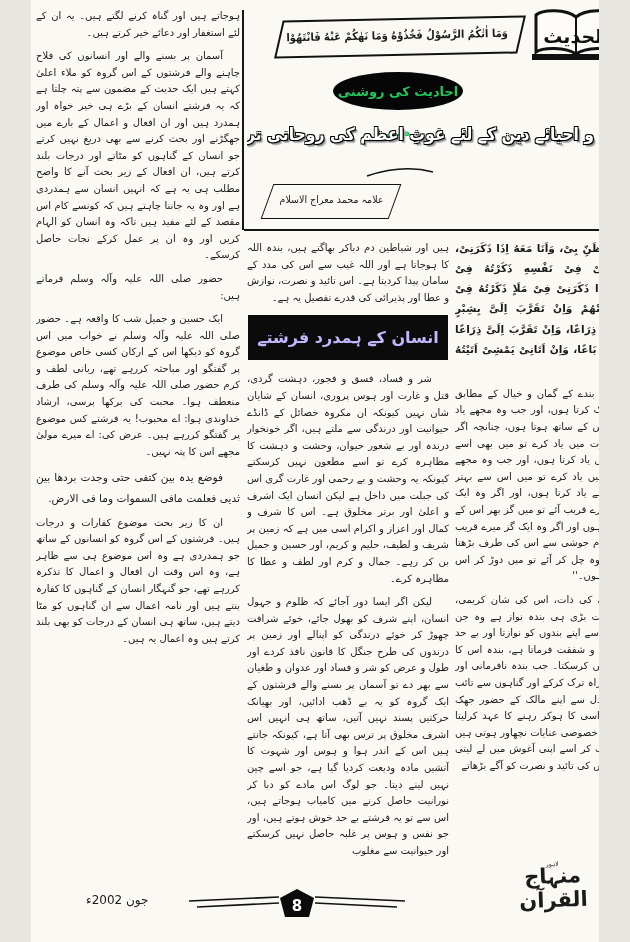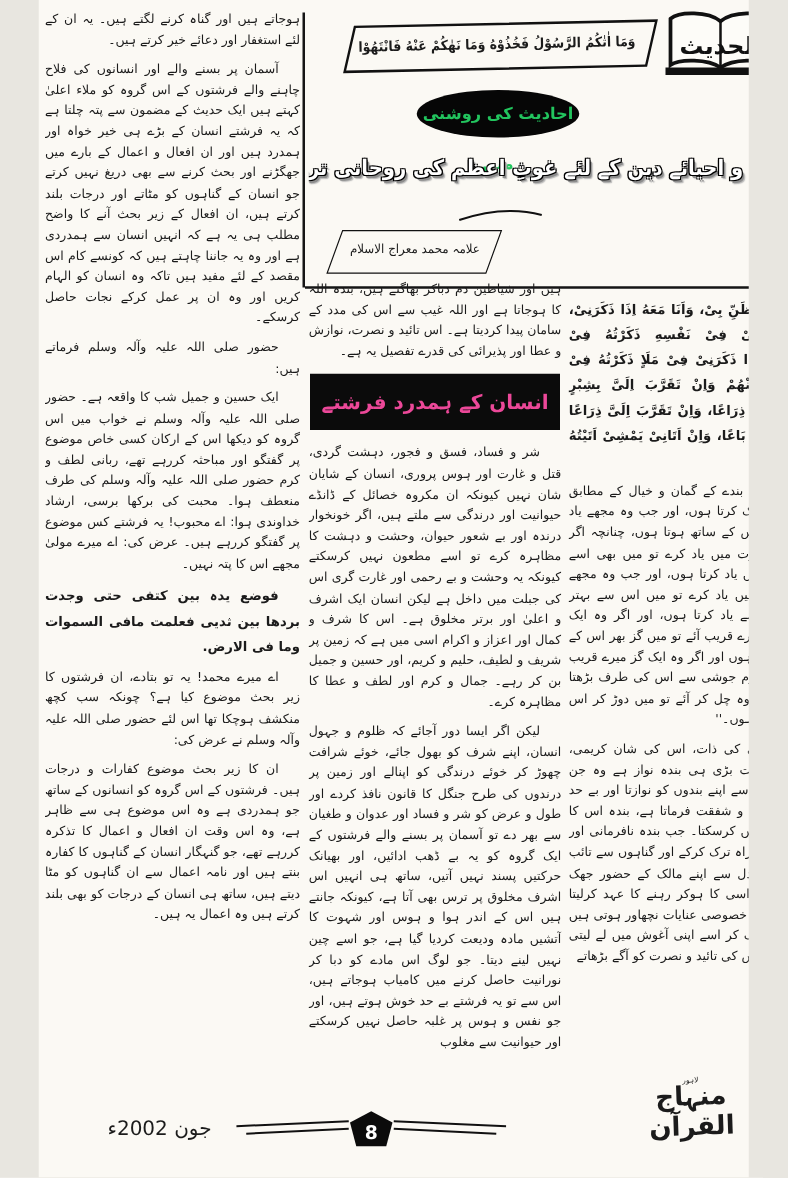--- a/index.html
+++ b/index.html
@@ -6,26 +6,26 @@
   .page{
     position:relative;width:568px;height:942px;margin:0 auto;
     background:#fbf9f4;overflow:hidden;
     font-family:"DejaVu Sans",sans-serif;color:#1b1b1b;direction:rtl;
   }
   
   .col{position:absolute;text-align:justify;overflow:hidden;}
   .col p{margin:0 0 7px;text-indent:17px;font-size:10px;line-height:1.66;}
   .col p.noindent{text-indent:0;}
   .col-left{left:5px;top:8px;width:204px;height:862px;}
-  .col-mid{left:216px;top:224px;width:202px;height:648px;}
+  .col-mid{left:216px;top:240px;width:202px;height:648px;}
   .col-right{left:424px;top:238px;width:202px;height:650px;}
   .hadith{font-weight:bold;font-size:10.6px !important;line-height:1.9 !important;}
-  .bold-arabic{font-weight:bold;font-size:10.6px !important;line-height:1.9 !important;}
+  .bold-arabic{font-weight:normal;font-size:10.6px !important;line-height:1.9 !important;}
   .section-box{
-    background:#0b0b0b;color:#ec4899;text-align:center;font-weight:bold;
+    background:#0b0b0b;color:#c4b5fd;text-align:center;font-weight:bold;
     margin:9px 1px 11px;letter-spacing:.5px;
   }
   .section-box.big{padding:13px 4px;font-size:16px;}
   .section-box.small{padding:7px 4px;font-size:13.5px;}
   
   .rule-v{position:absolute;left:211px;top:10px;width:2px;height:220px;background:#151515;}
   .rule-h{position:absolute;left:213px;top:229px;width:415px;height:2px;background:#151515;}
   
   .header-block{position:absolute;left:216px;top:0;width:412px;height:228px;overflow:hidden;}
   .logo{position:absolute;right:36px;top:6px;width:94px;height:60px;}
@@ -52,40 +52,39 @@
   .flourish{position:absolute;left:118px;top:168px;}
   .author-box{
     position:absolute;left:20px;top:184px;width:126px;height:33px;
     border:1.5px solid #111;transform:skewX(-20deg);background:#fbf9f4;
   }
   .author-box span{
     display:block;white-space:nowrap;text-align:center;line-height:30px;
     font-size:10px;transform:skewX(20deg) scaleX(.95);
   }
   
-  .footer-date{position:absolute;left:55px;top:893px;font-size:16px;}
+  .footer-date{position:absolute;left:55px;top:893px;font-size:12px;}
   .page-ornament{position:absolute;left:158px;top:888px;}
   .masthead{position:absolute;left:462px;top:860px;width:120px;text-align:center;transform:rotate(-2deg);}
   .masthead .mast-text{font-size:21px;font-weight:bold;letter-spacing:-1px;}
   .masthead .masthead-city{display:block;font-size:6px;margin-bottom:-3px;}
   .mast-lines{position:absolute;left:598px;top:874px;width:28px;}
   .mast-lines div{height:0;border-top:1.6px solid #111;margin:5px 0;}
 </style>
 </head>
 <body>
 
 <div class="page">
 
   <div class="col col-left">
     <p class="noindent">ہوجاتے ہیں اور گناہ کرنے لگتے ہیں۔ یہ ان کے لئے استغفار اور دعائے خیر کرتے ہیں۔</p>
     <p>آسمان پر بسنے والے اور انسانوں کی فلاح چاہنے والے فرشتوں کے اس گروہ کو ملاء اعلیٰ کہتے ہیں ایک حدیث کے مضمون سے پتہ چلتا ہے کہ یہ فرشتے انسان کے بڑے ہی خیر خواہ اور ہمدرد ہیں اور ان افعال و اعمال کے بارے میں جھگڑنے اور بحث کرنے سے بھی دریغ نہیں کرتے جو انسان کے گناہوں کو مٹاتے اور درجات بلند کرتے ہیں، ان افعال کے زیر بحث آنے کا واضح مطلب ہی یہ ہے کہ انہیں انسان سے ہمدردی ہے اور وہ یہ جاننا چاہتے ہیں کہ کونسے کام اس مقصد کے لئے مفید ہیں تاکہ وہ انسان کو الہام کریں اور وہ ان پر عمل کرکے نجات حاصل کرسکے۔</p>
     <p>حضور صلی اللہ علیہ وآلہ وسلم فرماتے ہیں:</p>
     <p>ایک حسین و جمیل شب کا واقعہ ہے۔ حضور صلی اللہ علیہ وآلہ وسلم نے خواب میں اس گروہ کو دیکھا اس کے ارکان کسی خاص موضوع پر گفتگو اور مباحثہ کررہے تھے، ربانی لطف و کرم حضور صلی اللہ علیہ وآلہ وسلم کی طرف منعطف ہوا۔ محبت کی برکھا برسی، ارشاد خداوندی ہوا: اے محبوب! یہ فرشتے کس موضوع پر گفتگو کررہے ہیں۔ عرض کی: اے میرے مولیٰ مجھے اس کا پتہ نہیں۔</p>
     <p class="bold-arabic">فوضع یدہ بین کتفی حتی وجدت بردھا بین ثدیی فعلمت مافی السموات وما فی الارض.</p>
-    <p>اے میرے محمد! یہ تو بتادے، ان فرشتوں کا زیر بحث موضوع کیا ہے؟ چونکہ سب کچھ منکشف ہوچکا تھا اس لئے حضور صلی اللہ علیہ وآلہ وسلم نے عرض کی:</p>
     <p>ان کا زیر بحث موضوع کفارات و درجات ہیں۔ فرشتوں کے اس گروہ کو انسانوں کے ساتھ جو ہمدردی ہے وہ اس موضوع ہی سے ظاہر ہے، وہ اس وقت ان افعال و اعمال کا تذکرہ کررہے تھے، جو گنہگار انسان کے گناہوں کا کفارہ بنتے ہیں اور نامہ اعمال سے ان گناہوں کو مٹا دیتے ہیں، ساتھ ہی انسان کے درجات کو بھی بلند کرتے ہیں وہ اعمال یہ ہیں۔</p>
   </div>
 
   <div class="rule-v"></div>
   <div class="rule-h"></div>
 
   <div class="header-block">
 
     <svg class="logo" viewBox="0 0 94 60">
       <path d="M47 11 C 37 3 14 3 7 9 L7 46 C 14 41 37 41 47 48 C 57 41 80 41 87 46 L87 9 C 80 3 57 3 47 11 Z" fill="#fdfcf8" stroke="#111" stroke-width="3"></path>

